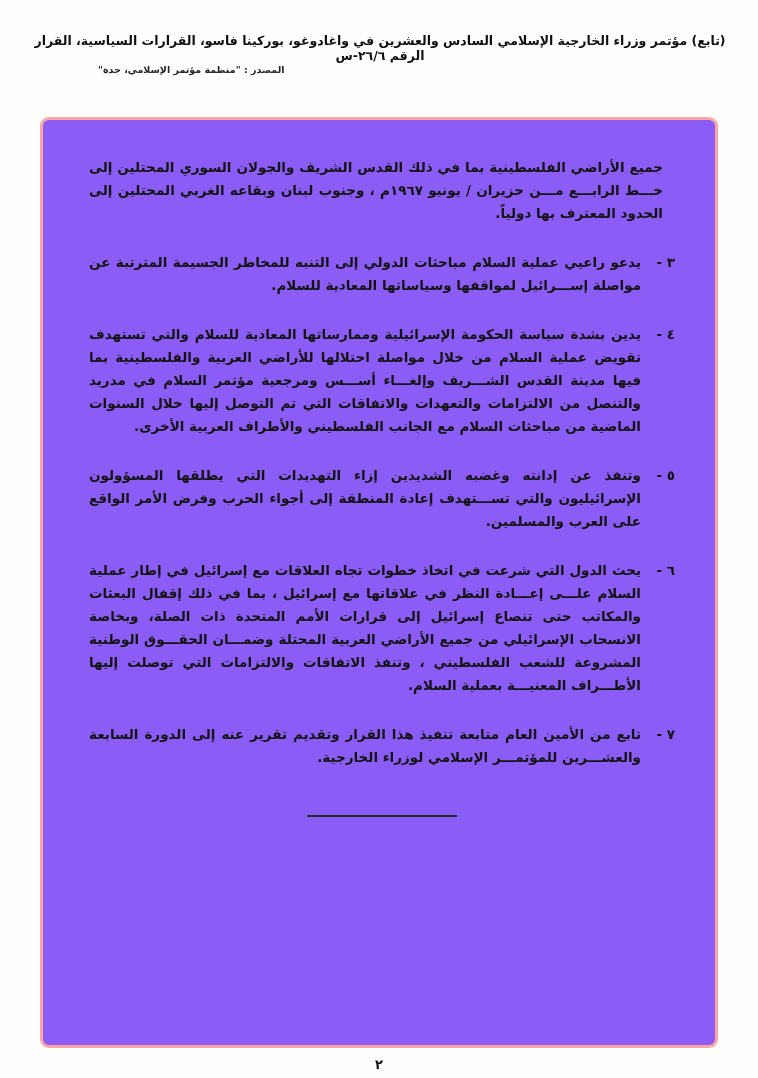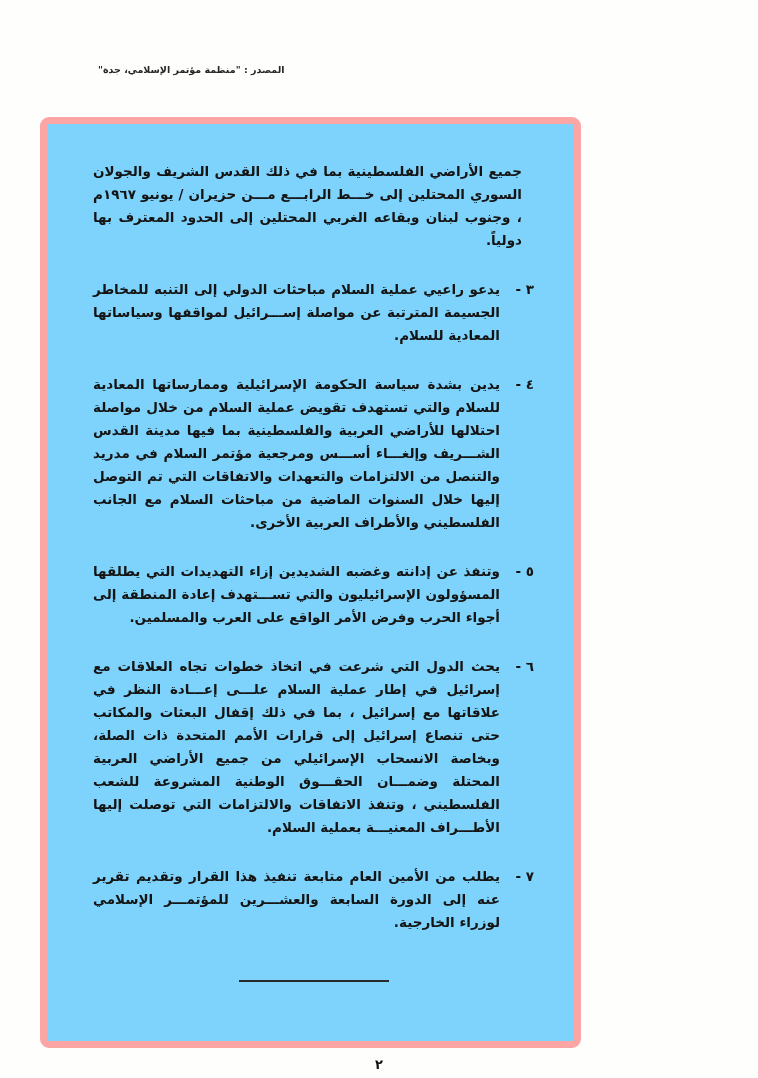--- a/index.html
+++ b/index.html
@@ -35,25 +35,25 @@
     direction: rtl;
     font-size: 9.5px;
     font-weight: bold;
     color: #262626;
   }
   .frame {
     position: absolute;
     box-sizing: border-box;
     left: 40px;
     top: 117px;
-    width: 541px;
+    width: 678px;
     height: 931px;
-    border: 7px solid #fca5a5;
+    border: 3px solid #fca5a5;
     border-radius: 9px;
-    background: #7dd3fc;
+    background: #8b5cf6;
   }
   .content {
     direction: rtl;
     padding: 36px 40px 0 46px;
     font-size: 13.5px;
     font-weight: bold;
     line-height: 23px;
     color: #141414;
   }
   .intro {
@@ -93,20 +93,21 @@
     font-size: 13px;
     font-weight: bold;
     color: #111;
   }
 </style>
 </head>
 <body>
 
 <div class="page">
 
+  <div class="header-title">(تابع) مؤتمر وزراء الخارجية الإسلامي السادس والعشرين في واغادوغو، بوركينا فاسو، القرارات السياسية، القرار الرقم ٢٦/٦-س</div>
 
   <div class="header-source">المصدر :  "منظمة مؤتمر الإسلامي، جدة"</div>
 
   <div class="frame">
     <div class="content">
 
       <p class="intro">جميع الأراضي الفلسطينية بما في ذلك القدس الشريف والجولان السوري المحتلين إلى خـــط الرابـــع مـــن حزيران / يونيو ١٩٦٧م ، وجنوب لبنان وبقاعه الغربي المحتلين إلى الحدود المعترف بها دولياً.</p>
 
       <div class="item">
         <span class="marker">٣ -</span>
@@ -123,21 +124,21 @@
         <p class="itext"><b class="lead">وتنفذ</b> <span>عن إدانته وغضبه الشديدين إزاء التهديدات التي يطلقها المسؤولون الإسرائيليون والتي تســـتهدف إعادة المنطقة إلى أجواء الحرب وفرض الأمر الواقع على العرب والمسلمين.</span></p>
       </div>
 
       <div class="item">
         <span class="marker">٦ -</span>
         <p class="itext"><b class="lead">يحث</b> <span>الدول التي شرعت في اتخاذ خطوات تجاه العلاقات مع إسرائيل في إطار عملية السلام علـــى إعـــادة النظر في علاقاتها مع إسرائيل ، بما في ذلك إقفال البعثات والمكاتب حتى تنصاع إسرائيل إلى قرارات الأمم المتحدة ذات الصلة، وبخاصة الانسحاب الإسرائيلي من جميع الأراضي العربية المحتلة وضمـــان الحقـــوق الوطنية المشروعة للشعب الفلسطيني ، وتنفذ الاتفاقات والالتزامات التي توصلت إليها الأطـــراف المعنيـــة بعملية السلام.</span></p>
       </div>
 
       <div class="item">
         <span class="marker">٧ -</span>
-        <p class="itext"><b class="lead">يطلب</b> <span>من الأمين العام متابعة تنفيذ هذا القرار وتقديم تقرير عنه إلى الدورة السابعة والعشـــرين للمؤتمـــر الإسلامي لوزراء الخارجية.</span></p>
+        <p class="itext"><b class="lead">تابع</b> <span>من الأمين العام متابعة تنفيذ هذا القرار وتقديم تقرير عنه إلى الدورة السابعة والعشـــرين للمؤتمـــر الإسلامي لوزراء الخارجية.</span></p>
       </div>
 
       <hr class="sep">
 
     </div>
   </div>
 
   <div class="pagenum">٢</div>
 
 </div>

